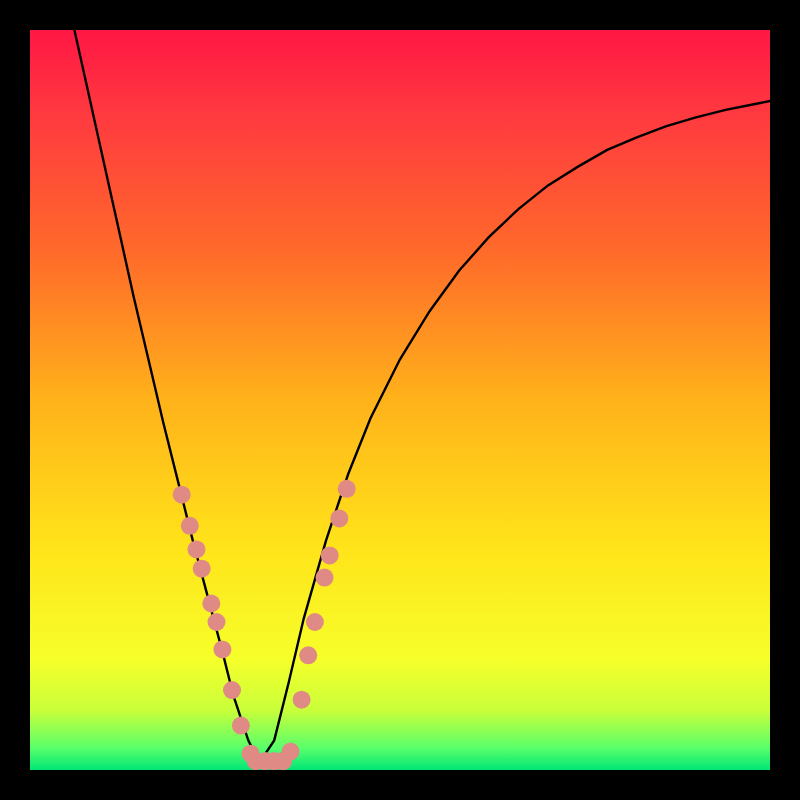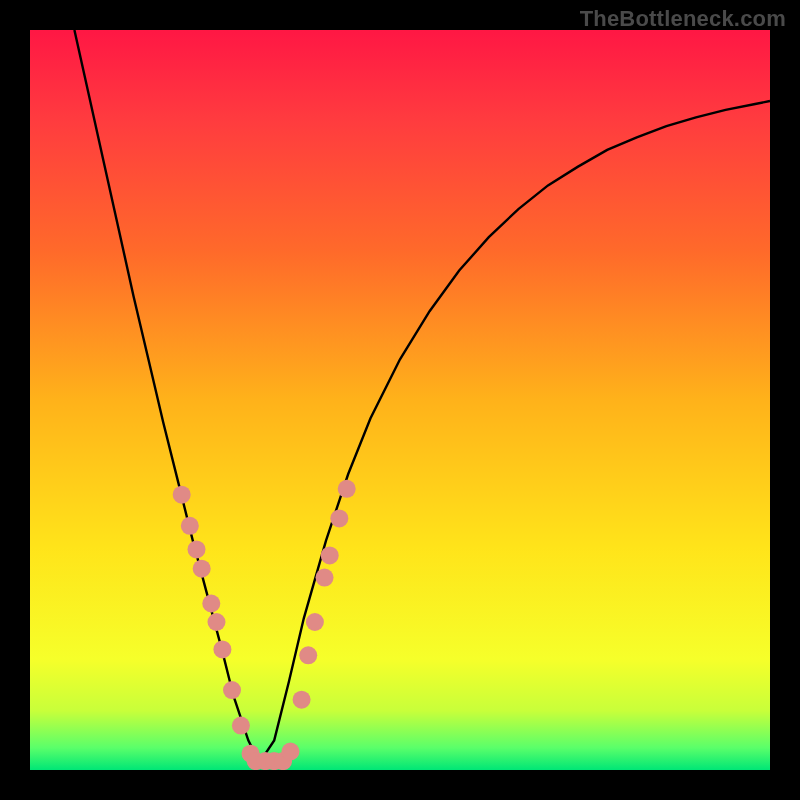--- a/index.html
+++ b/index.html
@@ -35,21 +35,20 @@
     font-size: 22px;
     font-weight: 600;
     letter-spacing: 0.2px;
   }
   svg { display:block; }
 </style>
 </head>
 <body>
 
 <div class="frame">
-  <div class="watermark">TheBottleneck.com</div>
   <div class="plot">
     <svg id="chart-svg" width="740" height="740" viewBox="0 0 740 740" preserveAspectRatio="none">
       <defs>
         <linearGradient id="bg-grad" x1="0" y1="0" x2="0" y2="1">
             <stop offset="0%" stop-color="#ff1744"></stop>
             <stop offset="12%" stop-color="#ff3b3f"></stop>
             <stop offset="30%" stop-color="#ff6a2a"></stop>
             <stop offset="50%" stop-color="#ffb21a"></stop>
             <stop offset="70%" stop-color="#ffe41a"></stop>
             <stop offset="85%" stop-color="#f6ff2a"></stop>

